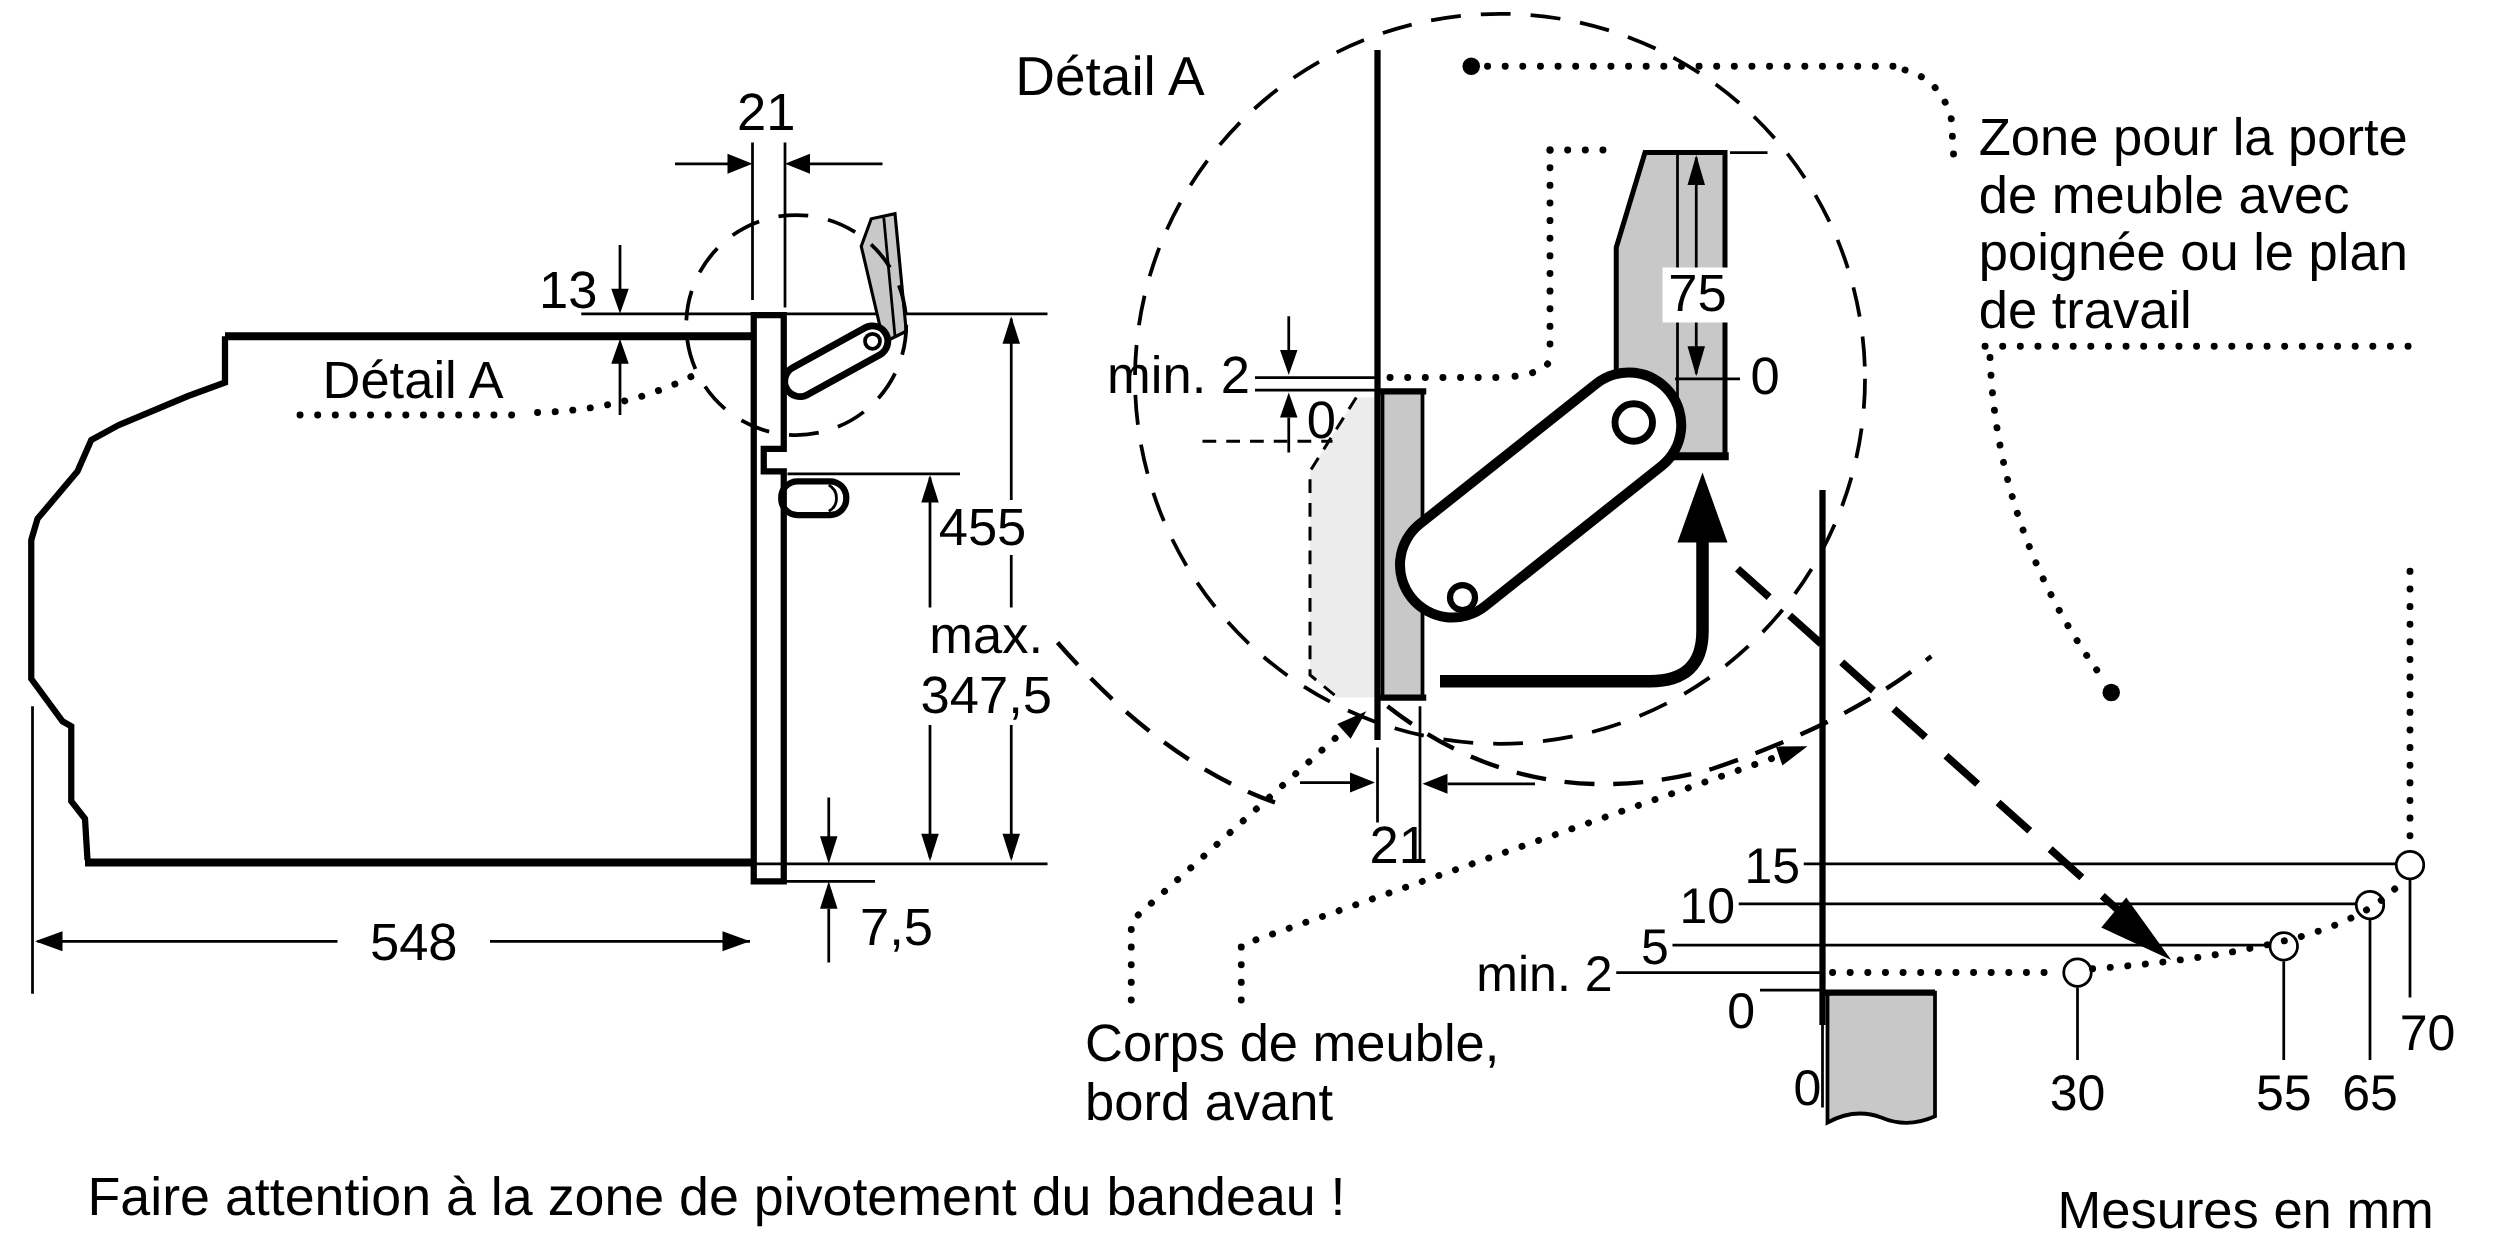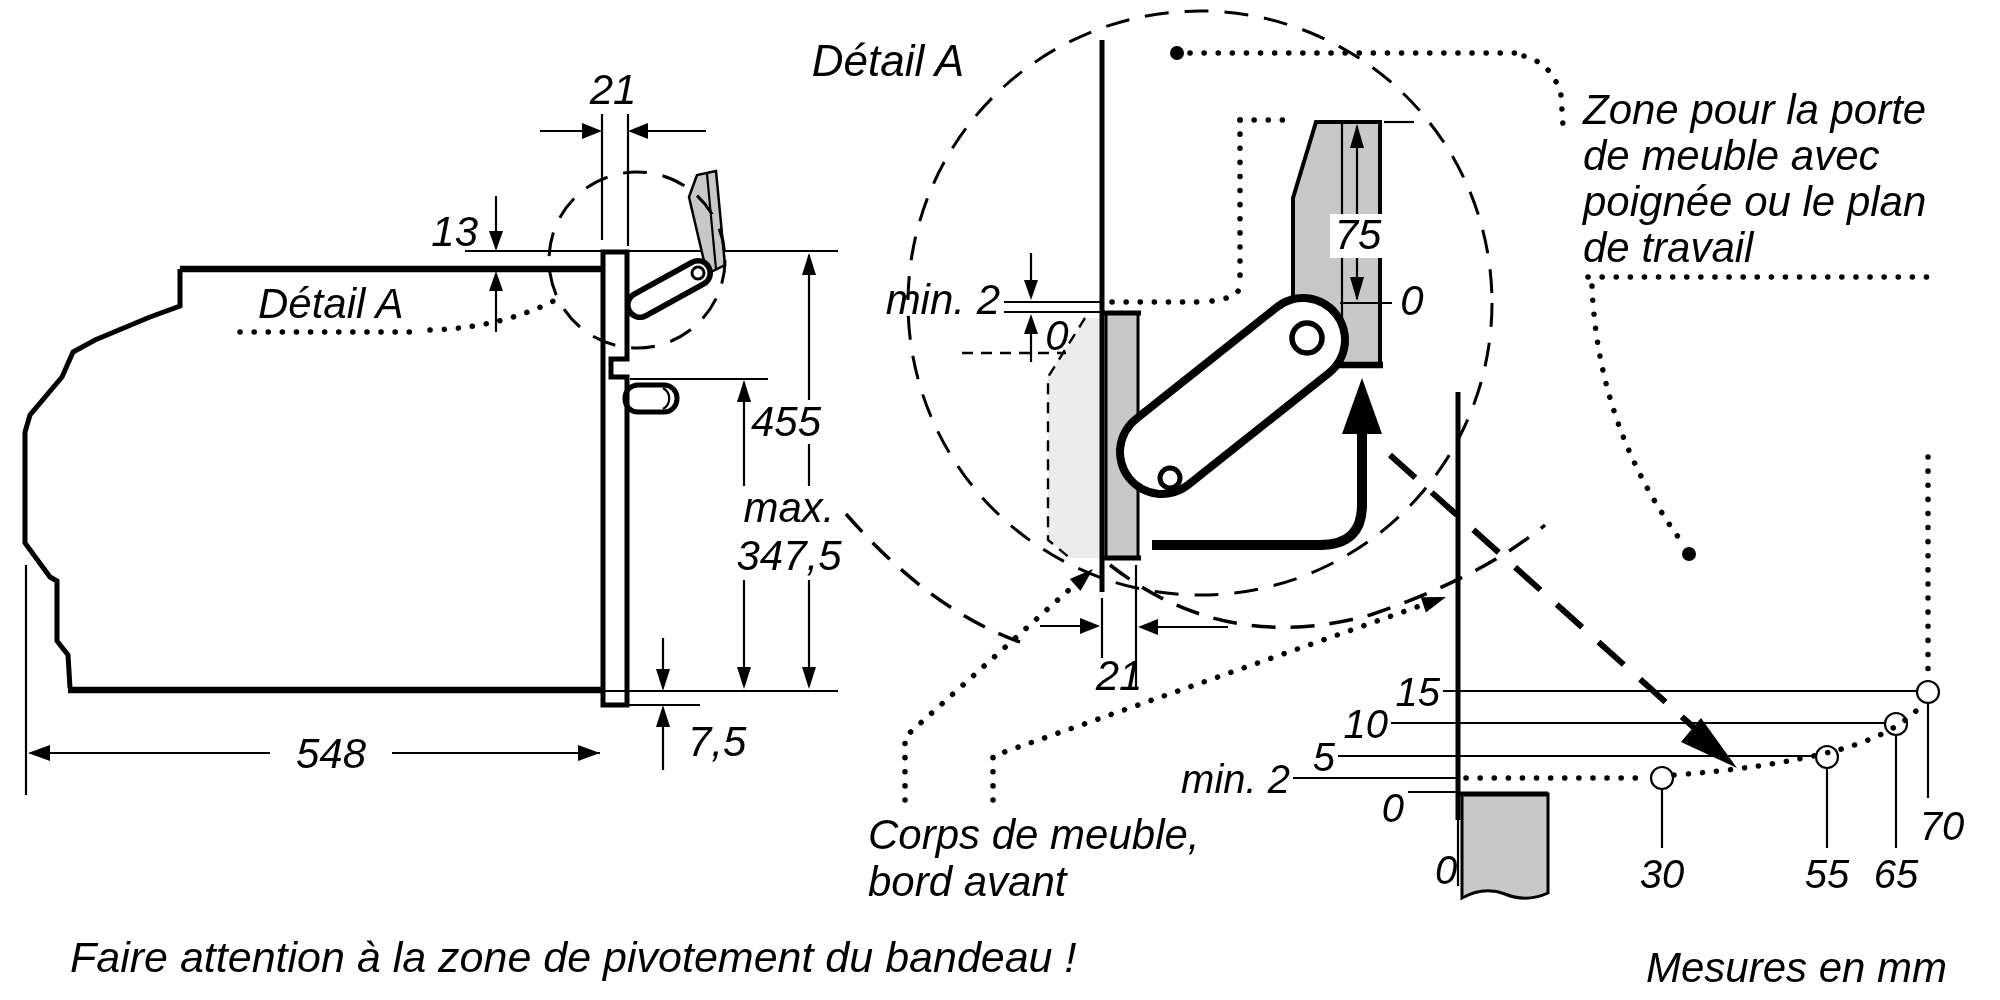--- a/index.html
+++ b/index.html
@@ -1,16 +1,16 @@
 <!DOCTYPE html>
 <html><head>
 <meta charset="utf-8">
 <style>
   html,body{margin:0;padding:0;background:#ffffff;}
-  .stage{position:relative;width:2000px;height:1000px;background:#fff;overflow:hidden;font-style:italic;}
+  .stage{position:relative;width:2000px;height:1000px;background:#fff;overflow:hidden;}
   text{font-family:"Liberation Sans","DejaVu Sans",sans-serif;fill:#000;}
   .t42{font-size:42px;} .t44{font-size:44px;} .t40{font-size:40px;} .t43{font-size:43px;}
   .mid{text-anchor:middle;} .end{text-anchor:end;}
   .ln2{stroke:#000;stroke-width:2.2;fill:none;}
   .ln5{stroke:#000;stroke-width:5;fill:none;}
   .ln6{stroke:#000;stroke-width:6.5;fill:none;}
   .dot{stroke:#000;stroke-width:5.5;stroke-linecap:round;stroke-dasharray:0.1 14;fill:none;}
   .dash3{stroke:#000;stroke-width:3;stroke-dasharray:24 16;fill:none;}
   .dashM{stroke:#000;stroke-width:3.5;stroke-dasharray:24 15;fill:none;}
   .dashB{stroke:#000;stroke-width:6;stroke-dasharray:34 22;fill:none;}

